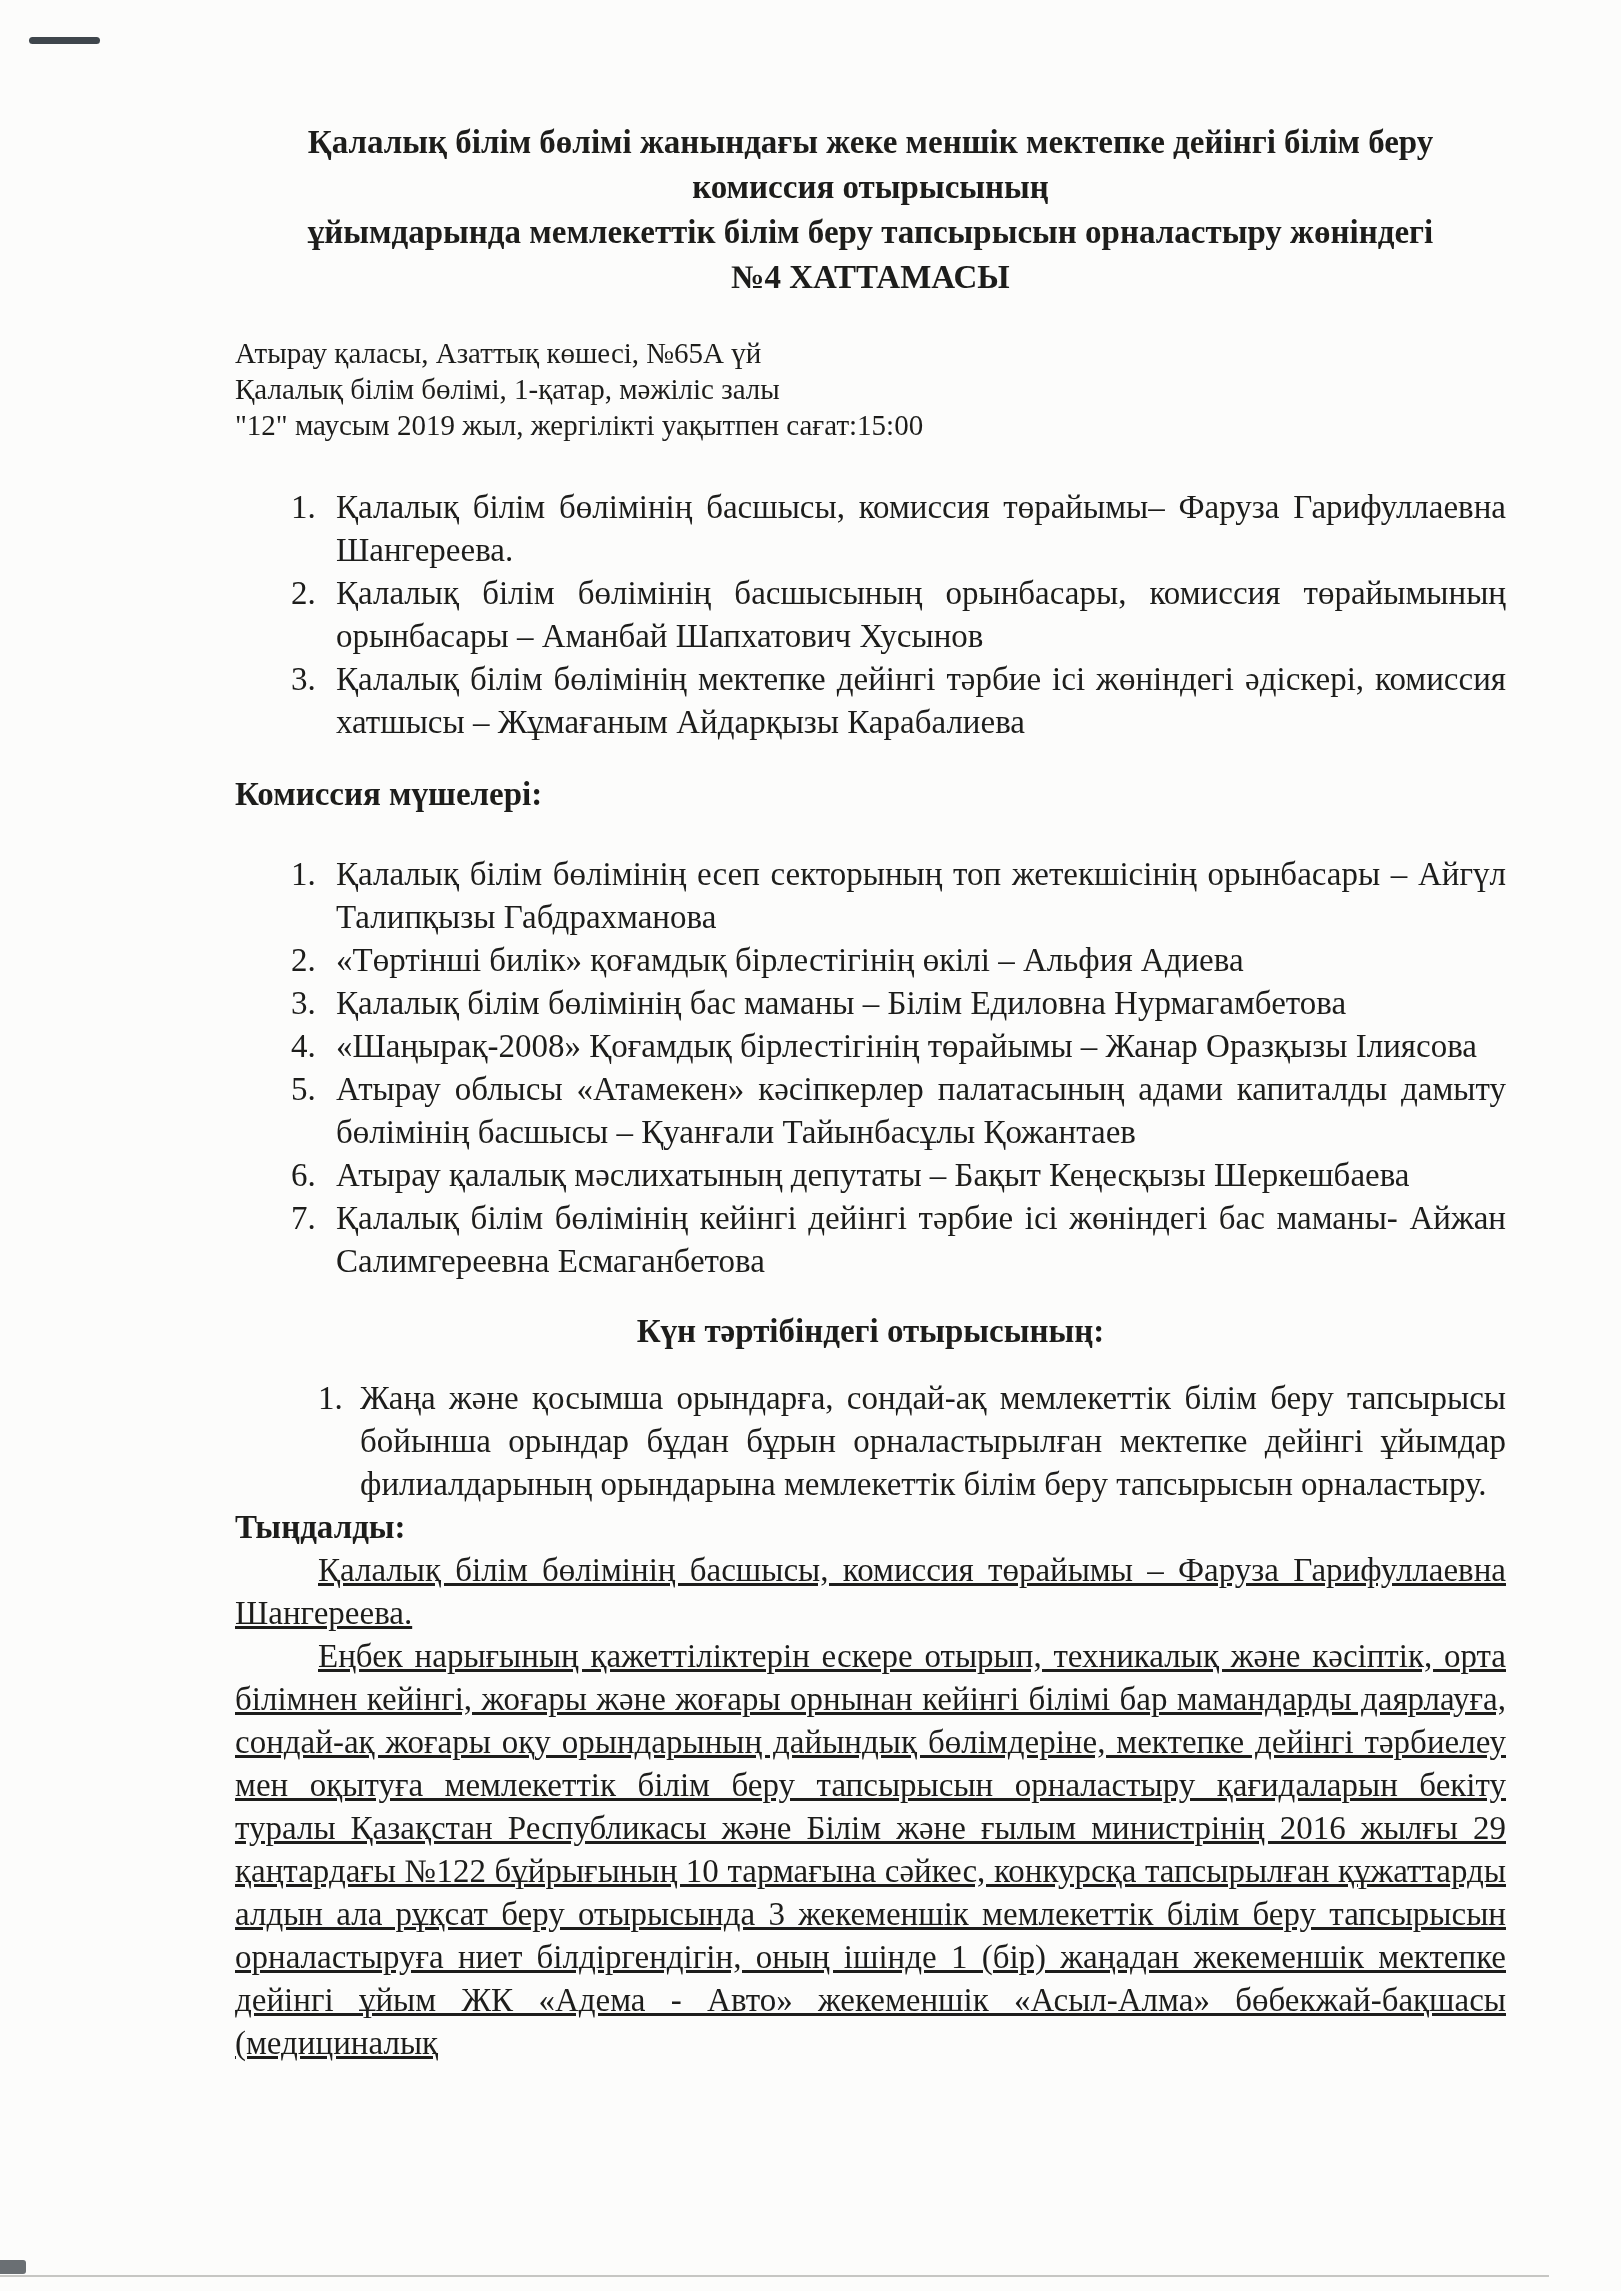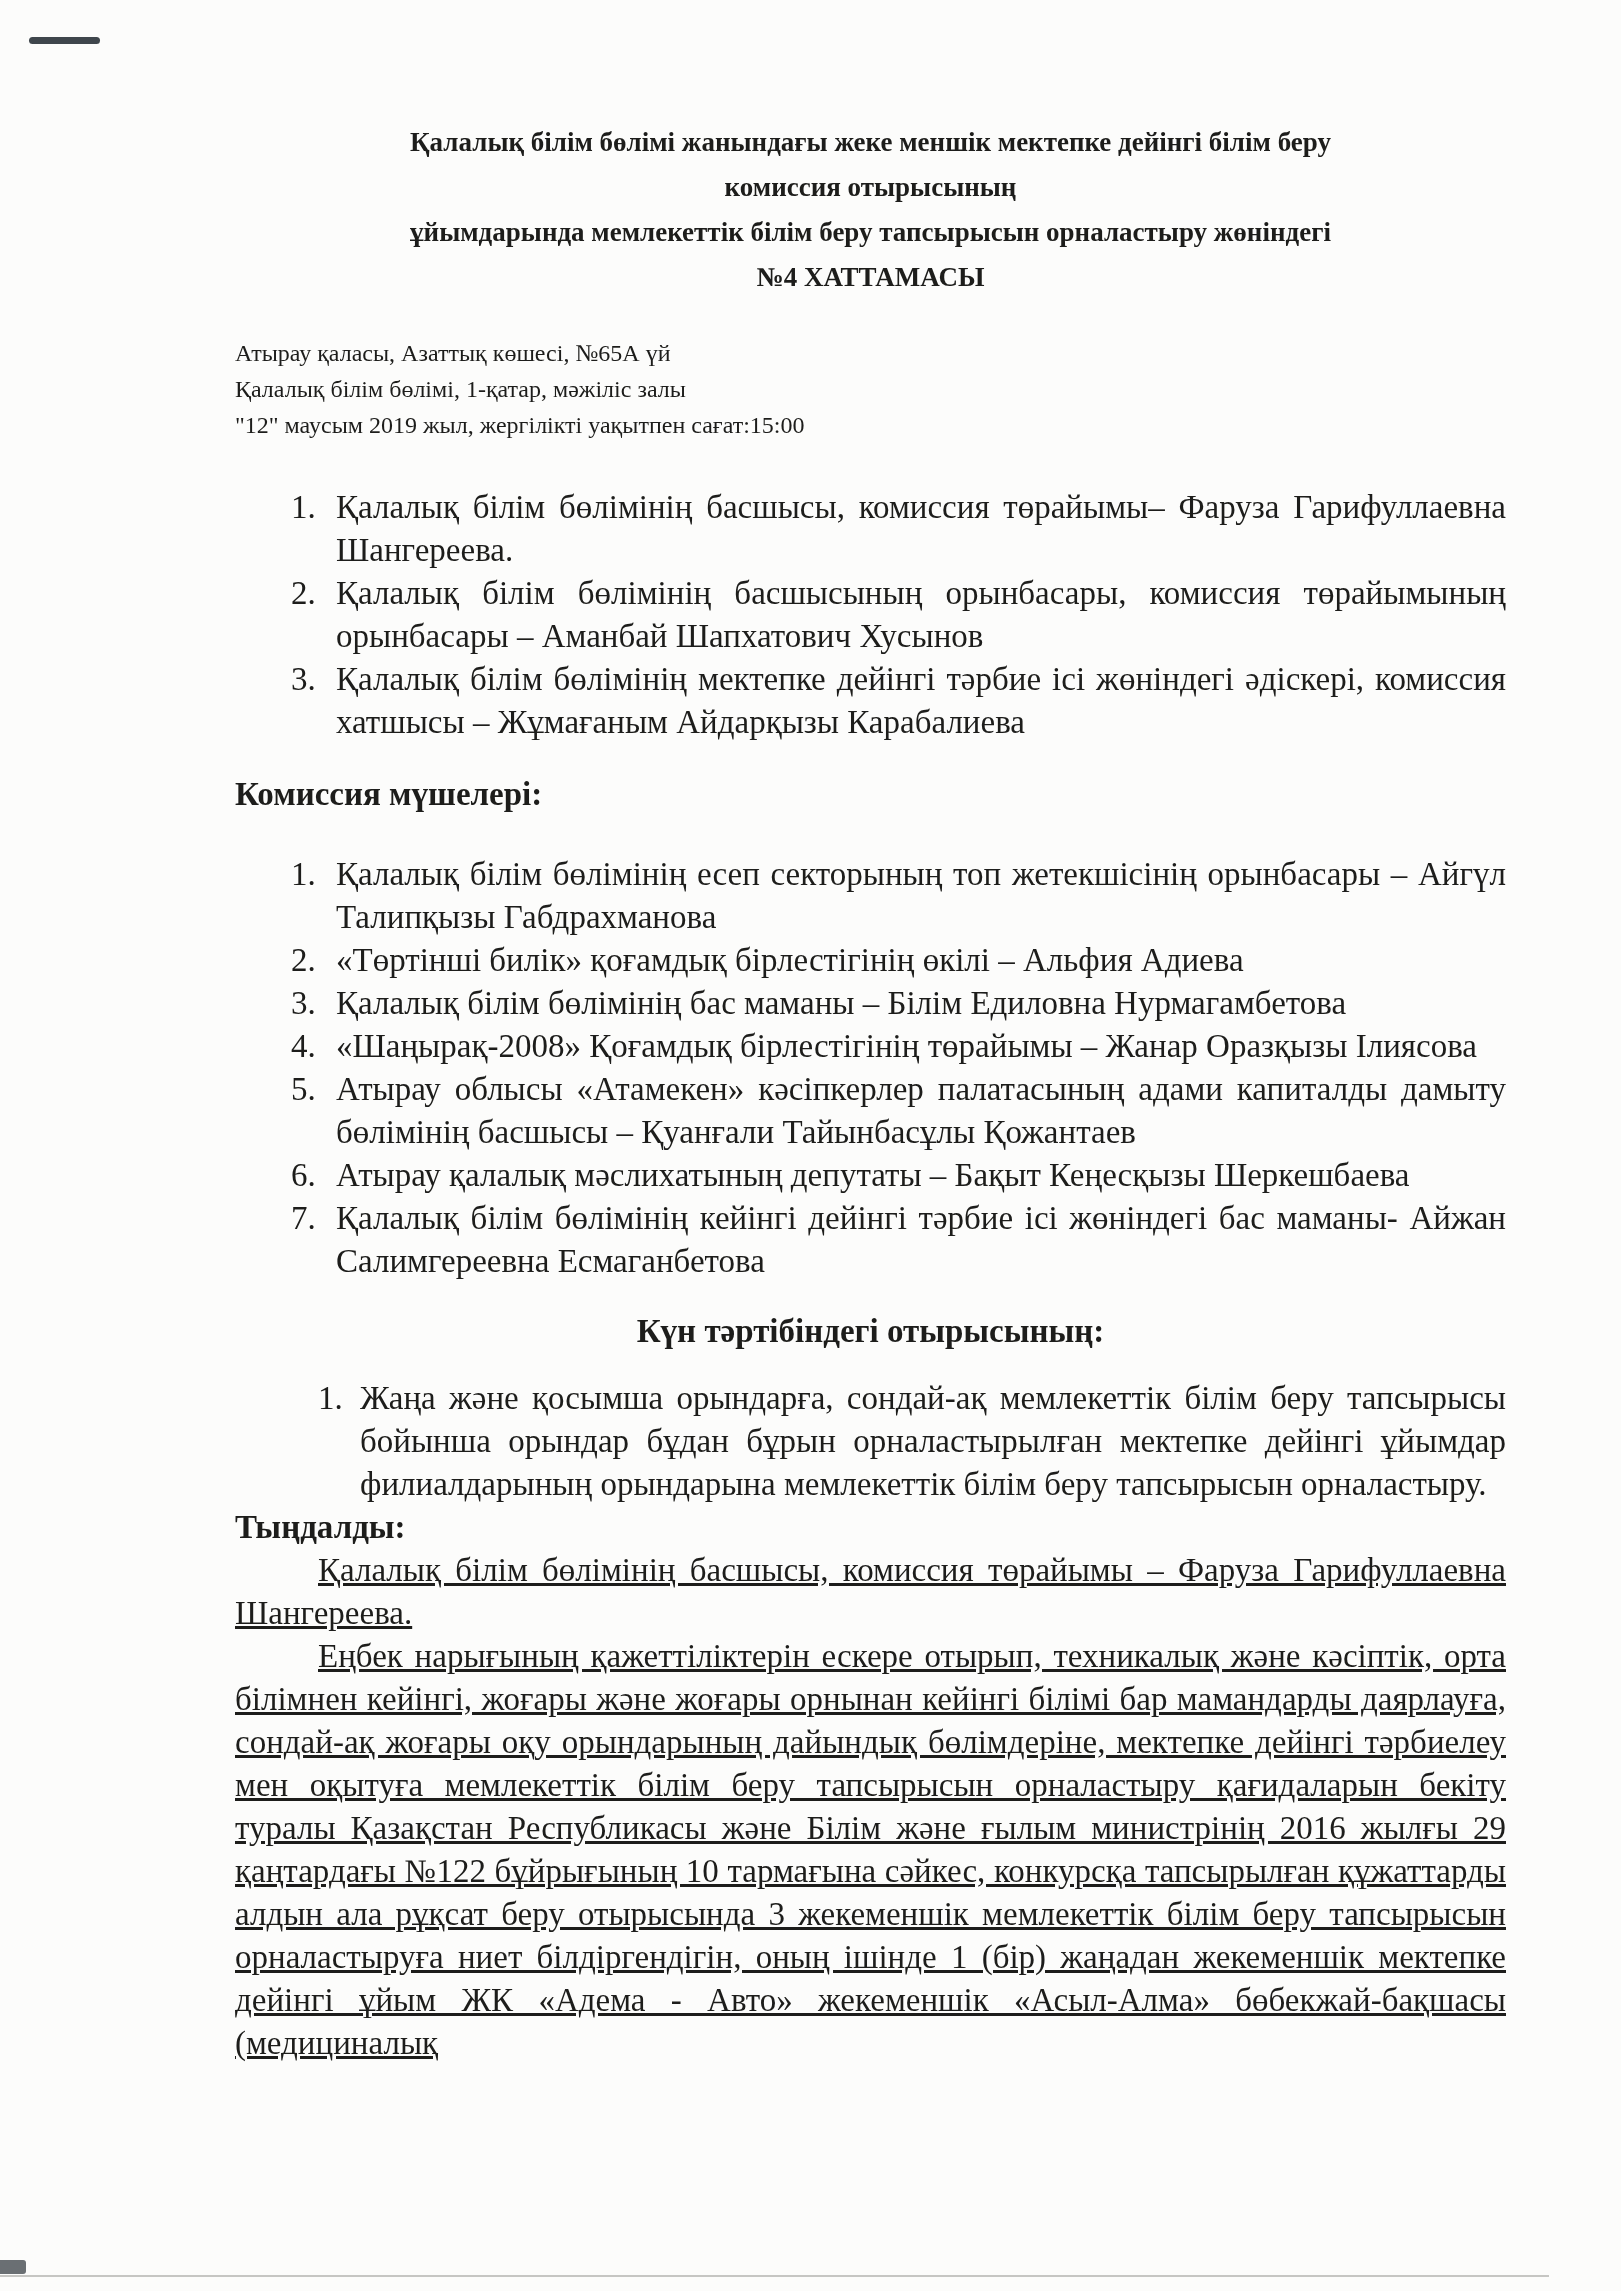--- a/index.html
+++ b/index.html
@@ -39,26 +39,26 @@
   }
   .content {
     position: absolute;
     left: 235px; top: 0;
     width: 1271px;
   }
   .doc-title {
     margin-top: 120px;
     text-align: center;
     font-weight: bold;
-    font-size: 27px;
+    font-size: 33px;
     line-height: 45px;
   }
   .address {
     margin-top: 35px;
-    font-size: 24px;
+    font-size: 29px;
     line-height: 36px;
   }
   .list {
     margin-top: 43px;
     font-size: 33px;
     line-height: 43px;
     text-align: justify;
   }
   .li {
     position: relative;

